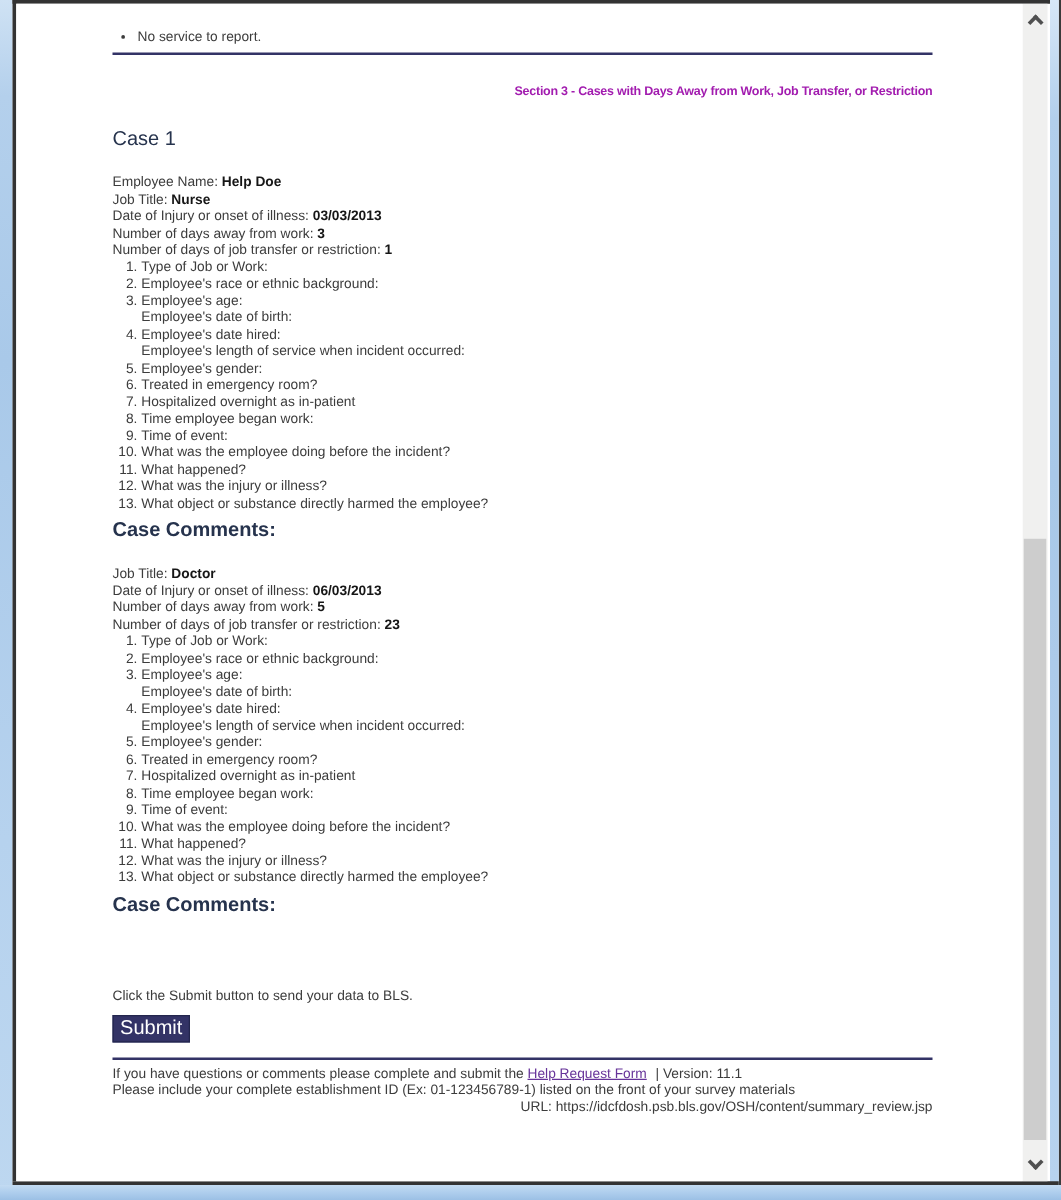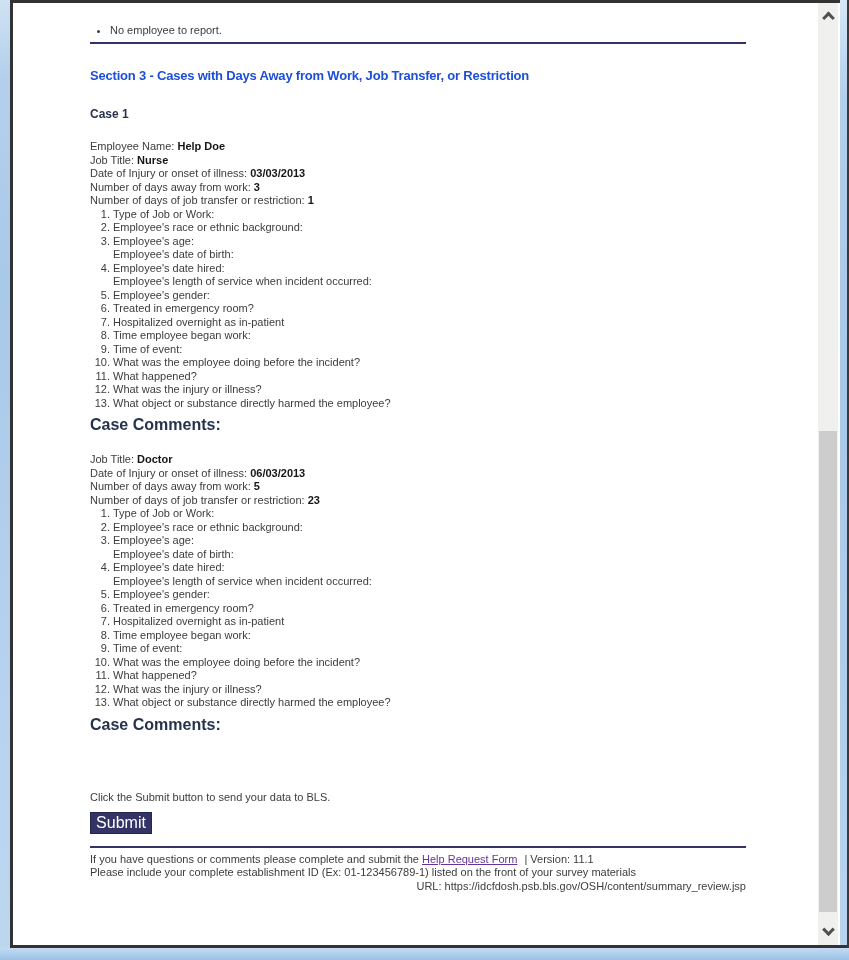--- a/index.html
+++ b/index.html
@@ -49,25 +49,26 @@
   }
   .doc { width: 656px; margin-left: 77px; }
 
   .top-bullets { margin: 20px 0 0 0; padding-left: 20px; line-height: 14px; }
   .top-bullets li { margin: 0; }
 
   .rule { border: none; border-top: 2px solid #333366; margin: 5px 0 0 0; }
   .rule.footer-rule { margin-top: 12px; }
 
   .section-title {
-    margin: 24px 0 0 0; font-size: 13px; font-weight: bold; color: #1d4ed8;
+    margin: 24px 0 0 0; font-size: 10px; font-weight: bold; color: #a21caf;
     letter-spacing: -0.2px;
+    text-align: right;
   }
   .case-title {
-    margin: 24px 0 0 0; font-size: 12px; font-weight: bold; color: #26334d;
+    margin: 24px 0 0 0; font-size: 16px; font-weight: normal; color: #26334d;
   }
   .case-title.second { margin-top: 48px; }
 
   .case-fields { margin-top: 19px; line-height: 13.5px; }
   .bold-val { font-weight: bold; color: #161616; }
 
   ol.questions { margin: 0; padding-left: 23px; line-height: 13.5px; color: #3c3c3c; }
   ol.questions li { margin: 0; }
 
   .case-comments {
@@ -105,21 +106,21 @@
   <div class="scroll-thumb"></div>
   <div class="scroll-arrow down">
     <div class="chev down"></div>
   </div>
 </div>
 
 <div class="content">
   <div class="doc">
 
     <ul class="top-bullets">
-      <li>No employee to report.</li>
+      <li>No service to report.</li>
     </ul>
 
     <hr class="rule">
 
     <div class="section-title">Section 3 - Cases with Days Away from Work, Job Transfer, or Restriction</div>
 
     <div class="case-title">Case 1</div>
     <div class="case-fields">
         <div><span>Employee Name: </span><span class="bold-val">Help Doe</span></div>
         <div><span>Job Title: </span><span class="bold-val">Nurse</span></div>

